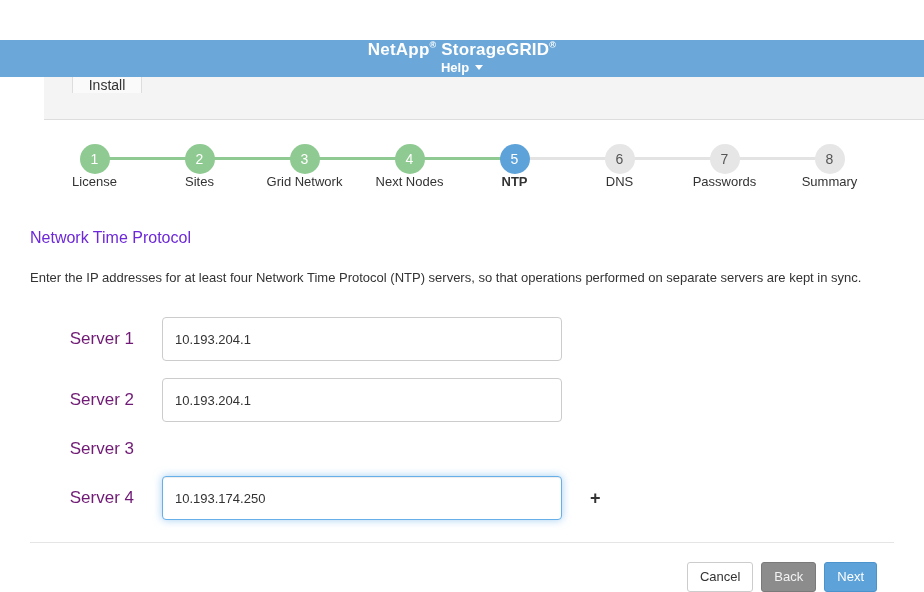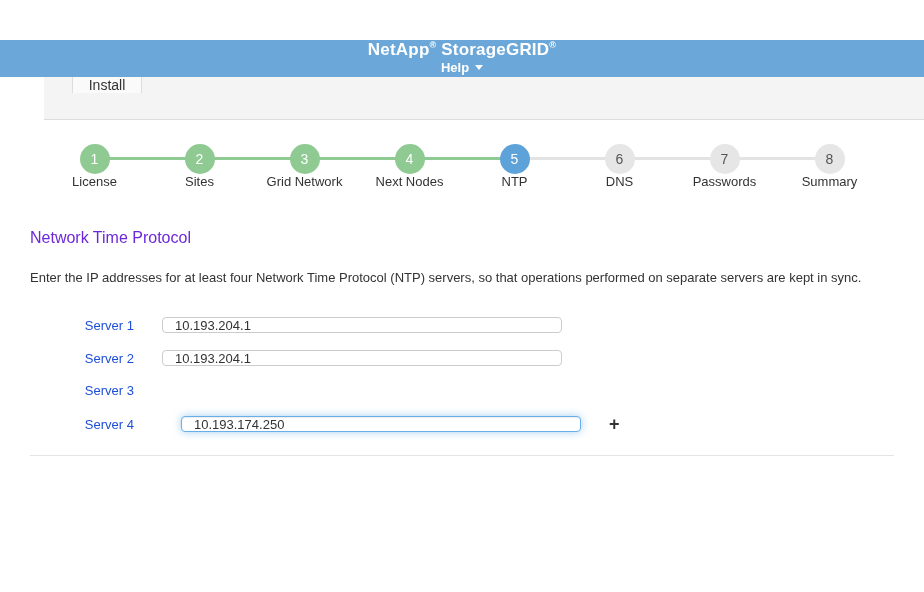--- a/index.html
+++ b/index.html
@@ -57,48 +57,47 @@
   .step.completed::before, .step.active::before { background: var(--step-green, #8fca92); }
   .step-circle {
     position: relative; z-index: 1;
     width: 30px; height: 30px; line-height: 30px; margin: 0 auto;
     border-radius: 50%; text-align: center;
     font-size: 14px; background: #e6e6e6; color: #555;
   }
   .step.completed .step-circle { background: var(--step-green, #8fca92); color: #fff; }
   .step.active .step-circle { background: var(--accent-blue, #5da2d8); color: #fff; }
   .step-label { font-size: 13px; color: #333; }
-  .step.active .step-label { font-weight: normal; }
+  .step.active .step-label { font-weight: bold; }
 
   
   .content { padding: 0 30px; }
   .section-title { margin-top: 40px; font-size: 16px; font-weight: normal; color: #6d28d9; }
   .section-desc {
     margin-top: 20px; font-size: 13px; line-height: 1.65;
     color: #333; max-width: 872px;
   }
 
   
   .ntp-form { margin-top: 29px; }
   .form-row { display: flex; align-items: center; margin-bottom: 17px; }
   .form-label {
     width: 132px; padding-right: 28px; text-align: right;
-    font-size: 13px; color: #1d4ed8; flex: none;
+    font-size: 17px; color: #701a75; flex: none;
   }
   .form-input {
-    width: 400px; height: 16px;
+    width: 400px; height: 44px;
     border: 1px solid #ccc; border-radius: 4px;
     padding: 6px 12px; font-size: 13px; color: #333;
     font-family: "Liberation Sans", sans-serif;
     outline: none; background: #fff;
   }
   .form-input.focused {
     border-color: #66afe9;
     box-shadow: inset 0 1px 1px rgba(0,0,0,.075), 0 0 8px rgba(102,175,233,.6);
-    margin-left: 19px;
   }
   .add-btn {
     margin-left: 28px; background: none; border: none; padding: 0;
     font-size: 18px; font-weight: bold; color: #333; cursor: pointer;
     font-family: "Liberation Sans", sans-serif; line-height: 1;
   }
 
   
   .divider { margin: 22px 30px 0; border: none; border-top: 1px solid #e5e5e5; }
   .footer {
@@ -189,14 +188,19 @@
       <div class="form-row">
         <label class="form-label">Server 4</label>
         <input class="form-input focused" type="text" value="10.193.174.250" style="">
         <button class="add-btn"><span>+</span></button>
       </div>
     </div>
   </div>
 
   <hr class="divider">
 
+  <div class="footer">
+    <button class="btn btn-cancel">Cancel</button>
+    <button class="btn btn-back">Back</button>
+    <button class="btn btn-next">Next</button>
+  </div>
 
 </div>
 
 </body></html>

